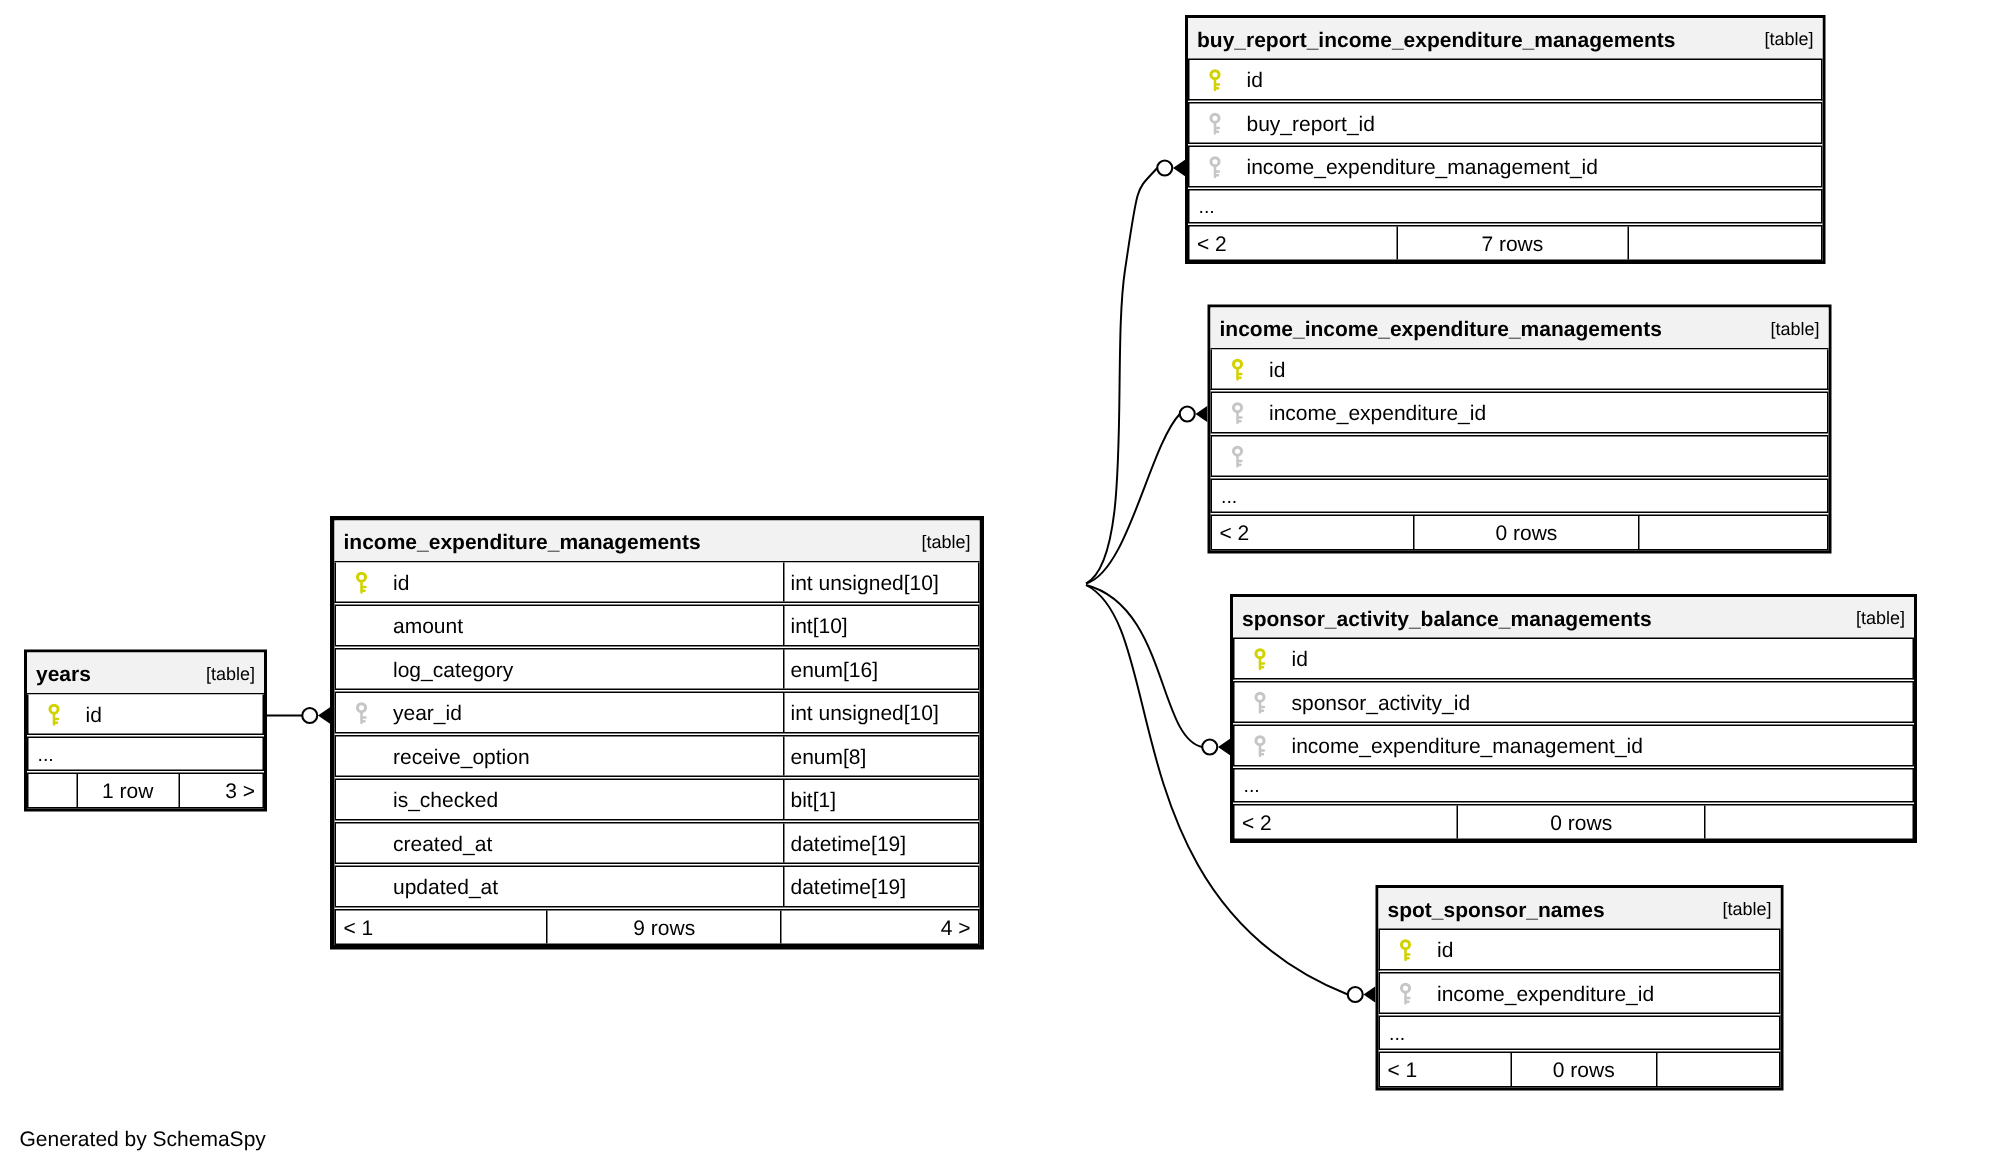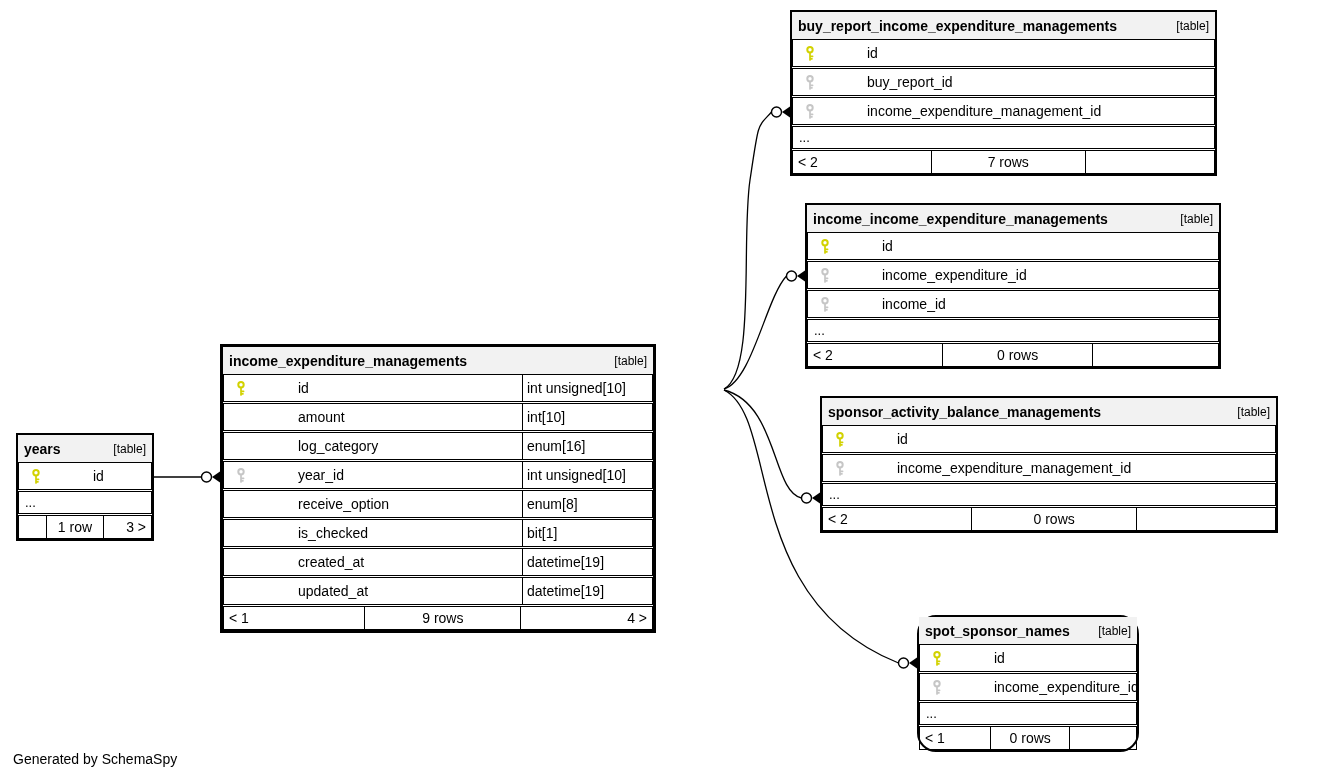--- a/index.html
+++ b/index.html
@@ -15,21 +15,21 @@
   .tbl { position:absolute; background:#fff; border:2px solid #000; }
   .tbl.focal { border-width:3px; }
 
   .hd { height:28px; background:#f2f2f2; border-bottom:1px solid #000;
         display:flex; align-items:center; justify-content:space-between;
         padding:0 6px; }
   .hd .nm { font-weight:bold; font-size:14px; white-space:nowrap; }
   .hd .tag { font-size:12px; white-space:nowrap; }
 
   .row { height:28px; border:1px solid #000; display:flex; align-items:center;
-         background:#fff;gap:36px; }
+         background:#fff; }
   .row + .row { margin-top:1px; }
   .hd + .row { border-top:none; height:27px; }
 
   .ki { width:12px; height:17px; margin-left:11px; flex:0 0 12px; }
   .ki svg { width:12px; height:17px; display:block; }
   .kc { fill:none; stroke-width:2; }
   .kp { fill:none; stroke-width:1.7; stroke-linecap:round; }
   .pk .kc, .pk .kp { stroke:#d2d200; }
   .fk .kc, .fk .kp { stroke:#c6c6c6; }
 
@@ -77,21 +77,21 @@
       <circle class="rel-circle" cx="806.5" cy="498" r="5"></circle>
       <polygon class="rel-arrow" points="812,498 820,492.5 820,503.5"></polygon>
     </g>
     <g>
       <path class="rel-line" d="M724,390 C780,418 740,600 898.5,663"></path>
       <circle class="rel-circle" cx="903.5" cy="663" r="5"></circle>
       <polygon class="rel-arrow" points="909,663 917,657.5 917,668.5"></polygon>
     </g>
   </svg>
 
-  <div class="tbl" style="left:16px; top:433px; width:138px;">
+  <div class="tbl" style="left:16px; top:433px; width:162px;">
     <div class="hd">
       <span class="nm">years</span>
       <span class="tag">[table]</span>
     </div>
     <div class="row">
       <span class="ki pk">
           <svg viewBox="0 0 12 16">
             <circle class="kc" cx="6" cy="4.3" r="2.7"></circle>
             <path class="kp" d="M6 7v7.4M6 10.8h2.6M6 13.3h2"></path>
           </svg>
@@ -231,21 +231,20 @@
         </span>
       <span class="cn">income_expenditure_id</span>
     </div>
     <div class="row">
       <span class="ki fk">
           <svg viewBox="0 0 12 16">
             <circle class="kc" cx="6" cy="4.3" r="2.7"></circle>
             <path class="kp" d="M6 7v7.4M6 10.8h2.6M6 13.3h2"></path>
           </svg>
         </span>
-      <span class="cn">income_id</span>
     </div>
     <div class="dots">...</div>
     <div class="ft">
       <div class="f1">&lt; 2</div>
       <div class="f2">0 rows</div>
       <div class="f3"></div>
     </div>
   </div>
 
   <div class="tbl" style="left:820px; top:396px; width:458px;">
@@ -262,31 +261,40 @@
         </span>
       <span class="cn">id</span>
     </div>
     <div class="row">
       <span class="ki fk">
           <svg viewBox="0 0 12 16">
             <circle class="kc" cx="6" cy="4.3" r="2.7"></circle>
             <path class="kp" d="M6 7v7.4M6 10.8h2.6M6 13.3h2"></path>
           </svg>
         </span>
+      <span class="cn">sponsor_activity_id</span>
+    </div>
+    <div class="row">
+      <span class="ki fk">
+          <svg viewBox="0 0 12 16">
+            <circle class="kc" cx="6" cy="4.3" r="2.7"></circle>
+            <path class="kp" d="M6 7v7.4M6 10.8h2.6M6 13.3h2"></path>
+          </svg>
+        </span>
       <span class="cn">income_expenditure_management_id</span>
     </div>
     <div class="dots">...</div>
     <div class="ft">
       <div class="f1">&lt; 2</div>
       <div class="f2">0 rows</div>
       <div class="f3"></div>
     </div>
   </div>
 
-  <div class="tbl" style="left:917px; top:615px; width:222px;border-radius:19px;">
+  <div class="tbl" style="left:917px; top:590px; width:272px;">
     <div class="hd">
       <span class="nm">spot_sponsor_names</span>
       <span class="tag">[table]</span>
     </div>
     <div class="row">
       <span class="ki pk">
           <svg viewBox="0 0 12 16">
             <circle class="kc" cx="6" cy="4.3" r="2.7"></circle>
             <path class="kp" d="M6 7v7.4M6 10.8h2.6M6 13.3h2"></path>
           </svg>

